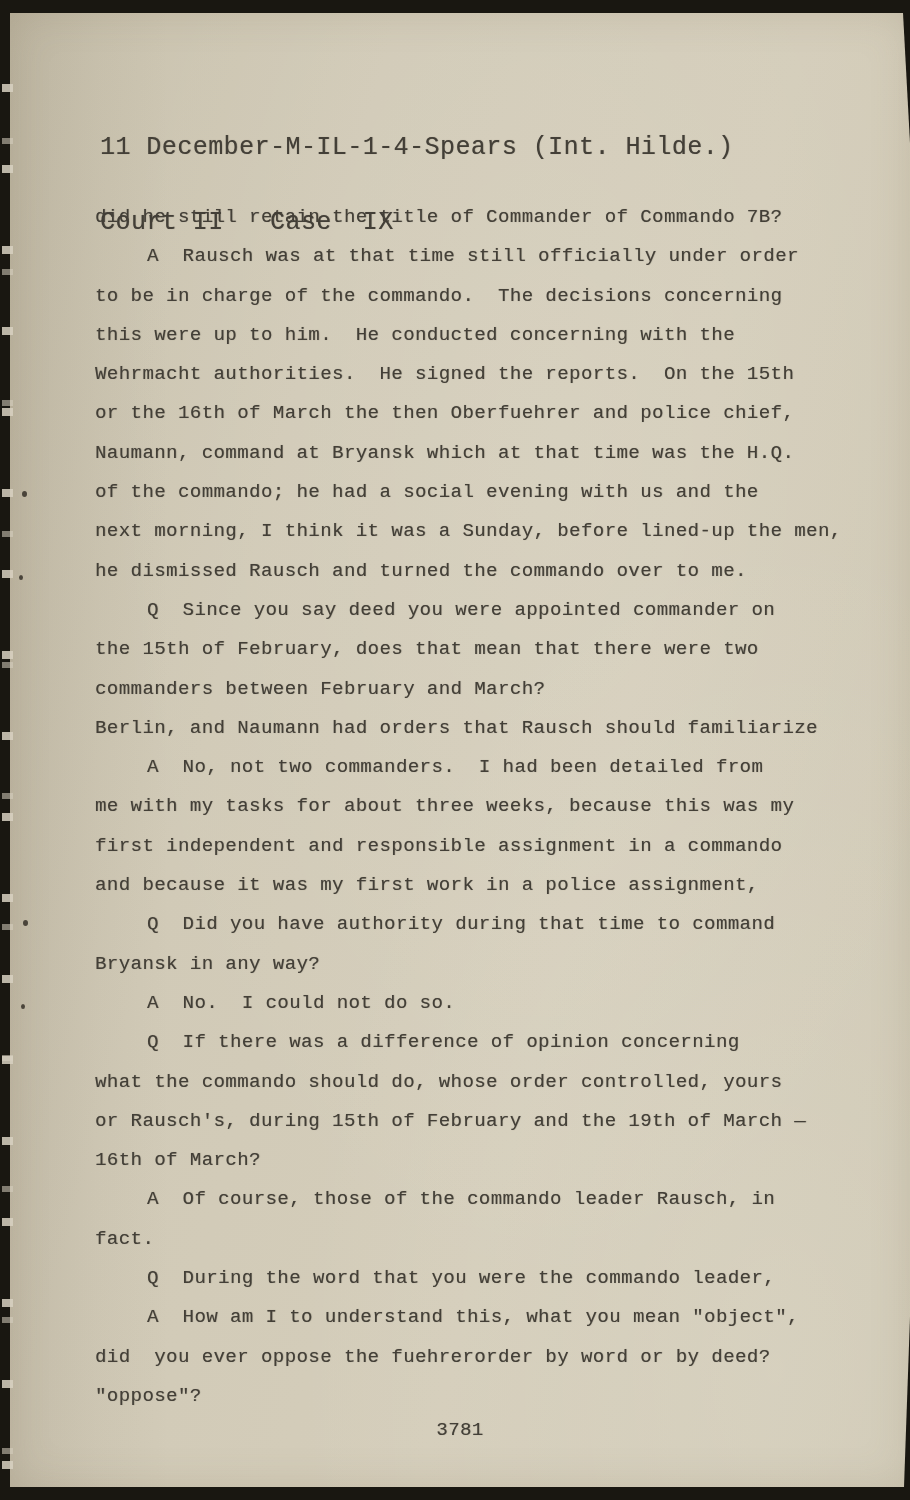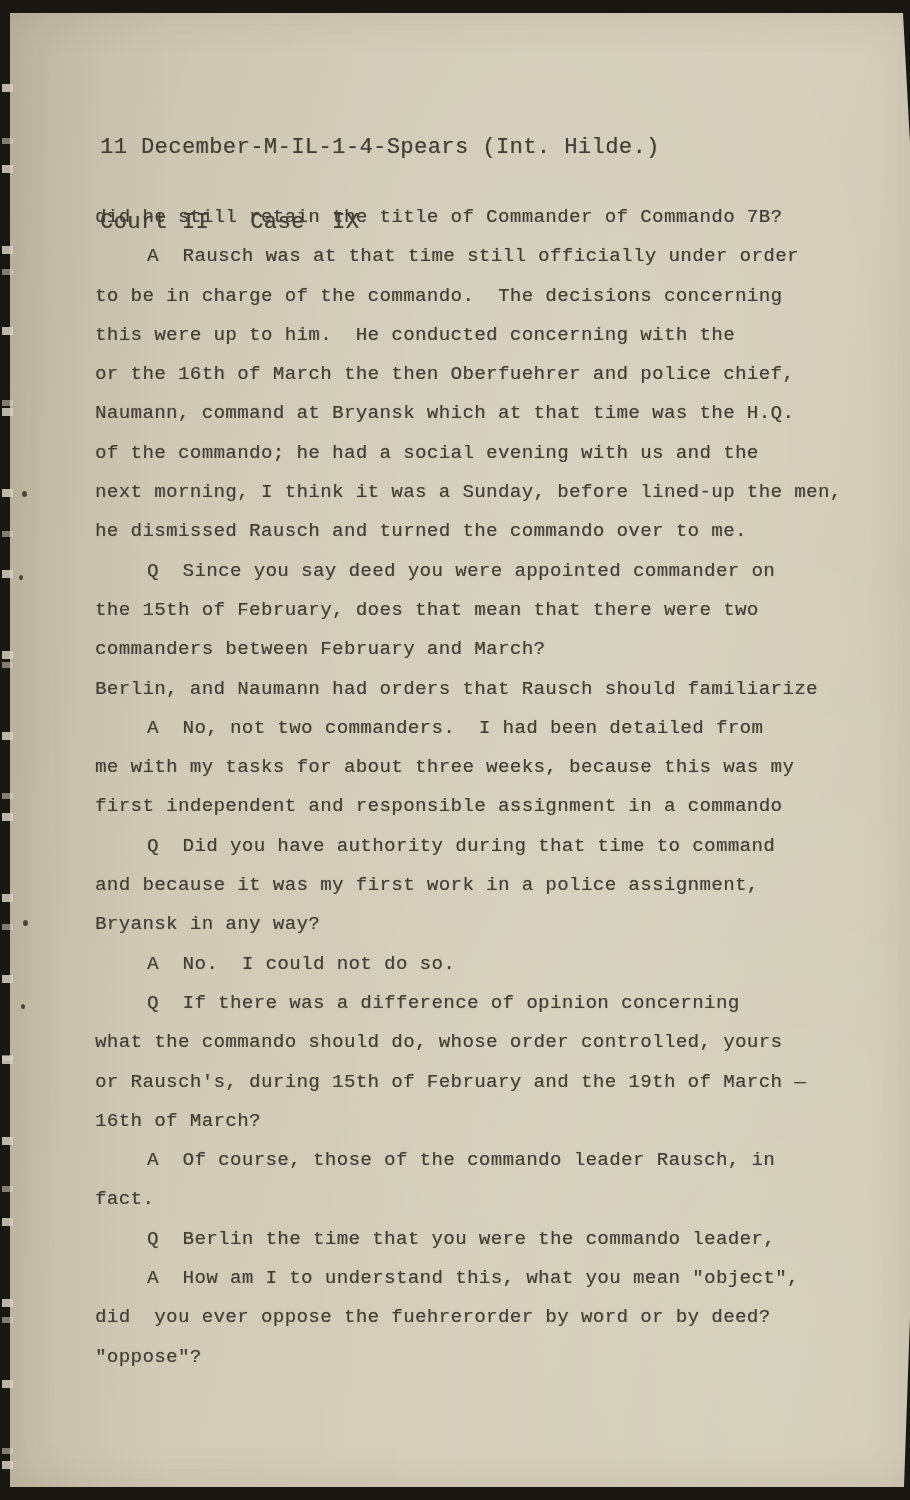--- a/index.html
+++ b/index.html
@@ -37,21 +37,21 @@
   .sliver.top-right{right:0;top:13px;width:7px;height:130px;clip-path:polygon(100% 0,0 0,100% 100%);}
   .sliver.bottom-right{right:0;bottom:13px;width:6px;height:170px;clip-path:polygon(0 100%,100% 0,100% 100%);}
   .speck{position:absolute;background:rgba(45,40,32,0.8);border-radius:50%;}
 
   .typewriter{
     color:var(--ink);
     text-shadow:0.4px 0.4px 0.7px rgba(67,63,55,0.55);
   }
   .header{
     position:absolute;left:90px;top:72px;
-    font-size:22px;line-height:25px;letter-spacing:0.45px;
+    font-size:25px;line-height:25px;letter-spacing:0.45px;
     white-space:pre;
   }
   .body-text{
     position:absolute;left:85px;top:185px;right:20px;
     font-size:19px;line-height:39.3px;letter-spacing:0.45px;
   }
   .line{white-space:pre;}
   .line.indent{padding-left:52px;}
   .pagenum{
     position:absolute;left:0;right:0;top:1406px;text-align:center;
@@ -73,20 +73,21 @@
     <div class="body-text typewriter">
 
         <div class="line"><span>did he still retain the title of Commander of Commando 7B?</span></div>
 
         <div class="line indent"><span>A  Rausch was at that time still officially under order</span></div>
 
         <div class="line"><span>to be in charge of the commando.  The decisions concerning</span></div>
 
         <div class="line"><span>this were up to him.  He conducted concerning with the</span></div>
 
+        <div class="line"><span>Wehrmacht authorities.  He signed the reports.  On the 15th</span></div>
 
         <div class="line"><span>or the 16th of March the then Oberfuehrer and police chief,</span></div>
 
         <div class="line"><span>Naumann, command at Bryansk which at that time was the H.Q.</span></div>
 
         <div class="line"><span>of the commando; he had a social evening with us and the</span></div>
 
         <div class="line"><span>next morning, I think it was a Sunday, before lined-up the men,</span></div>
 
         <div class="line"><span>he dismissed Rausch and turned the commando over to me.</span></div>
@@ -98,49 +99,50 @@
         <div class="line"><span>commanders between February and March?</span></div>
 
         <div class="line"><span>Berlin, and Naumann had orders that Rausch should familiarize</span></div>
 
         <div class="line indent"><span>A  No, not two commanders.  I had been detailed from</span></div>
 
         <div class="line"><span>me with my tasks for about three weeks, because this was my</span></div>
 
         <div class="line"><span>first independent and responsible assignment in a commando</span></div>
 
+        <div class="line"><span>and because it was my first work in a police assignment,</span></div>
+
         <div class="line indent"><span>Q  Did you have authority during that time to command</span></div>
-
-        <div class="line"><span>and because it was my first work in a police assignment,</span></div>
 
         <div class="line"><span>Bryansk in any way?</span></div>
 
         <div class="line indent"><span>A  No.  I could not do so.</span></div>
 
         <div class="line indent"><span>Q  If there was a difference of opinion concerning</span></div>
 
         <div class="line"><span>what the commando should do, whose order controlled, yours</span></div>
 
         <div class="line"><span>or Rausch's, during 15th of February and the 19th of March —</span></div>
 
         <div class="line"><span>16th of March?</span></div>
 
         <div class="line indent"><span>A  Of course, those of the commando leader Rausch, in</span></div>
 
         <div class="line"><span>fact.</span></div>
 
-        <div class="line indent"><span>Q  Berlin the time that you were the commando leader,</span></div>
+        <div class="line indent"><span>Q  During the word that you were the commando leader,</span></div>
 
         <div class="line indent"><span>A  How am I to understand this, what you mean "object",</span></div>
 
         <div class="line"><span>did  you ever oppose the fuehrerorder by word or by deed?</span></div>
 
         <div class="line"><span>"oppose"?</span></div>
       </div>
 
+    <div class="pagenum typewriter">3781</div>
 
     <div class="speck" style="left:12px;top:478px;width:5px;height:6px;"></div>
     <div class="speck" style="left:9px;top:562px;width:4px;height:5px;"></div>
     <div class="speck" style="left:13px;top:907px;width:5px;height:6px;"></div>
     <div class="speck" style="left:11px;top:991px;width:4px;height:5px;"></div>
   </div>
 
   <div class="notch-strip"></div>
   <div class="sliver top-right"></div>
   <div class="sliver bottom-right"></div>

